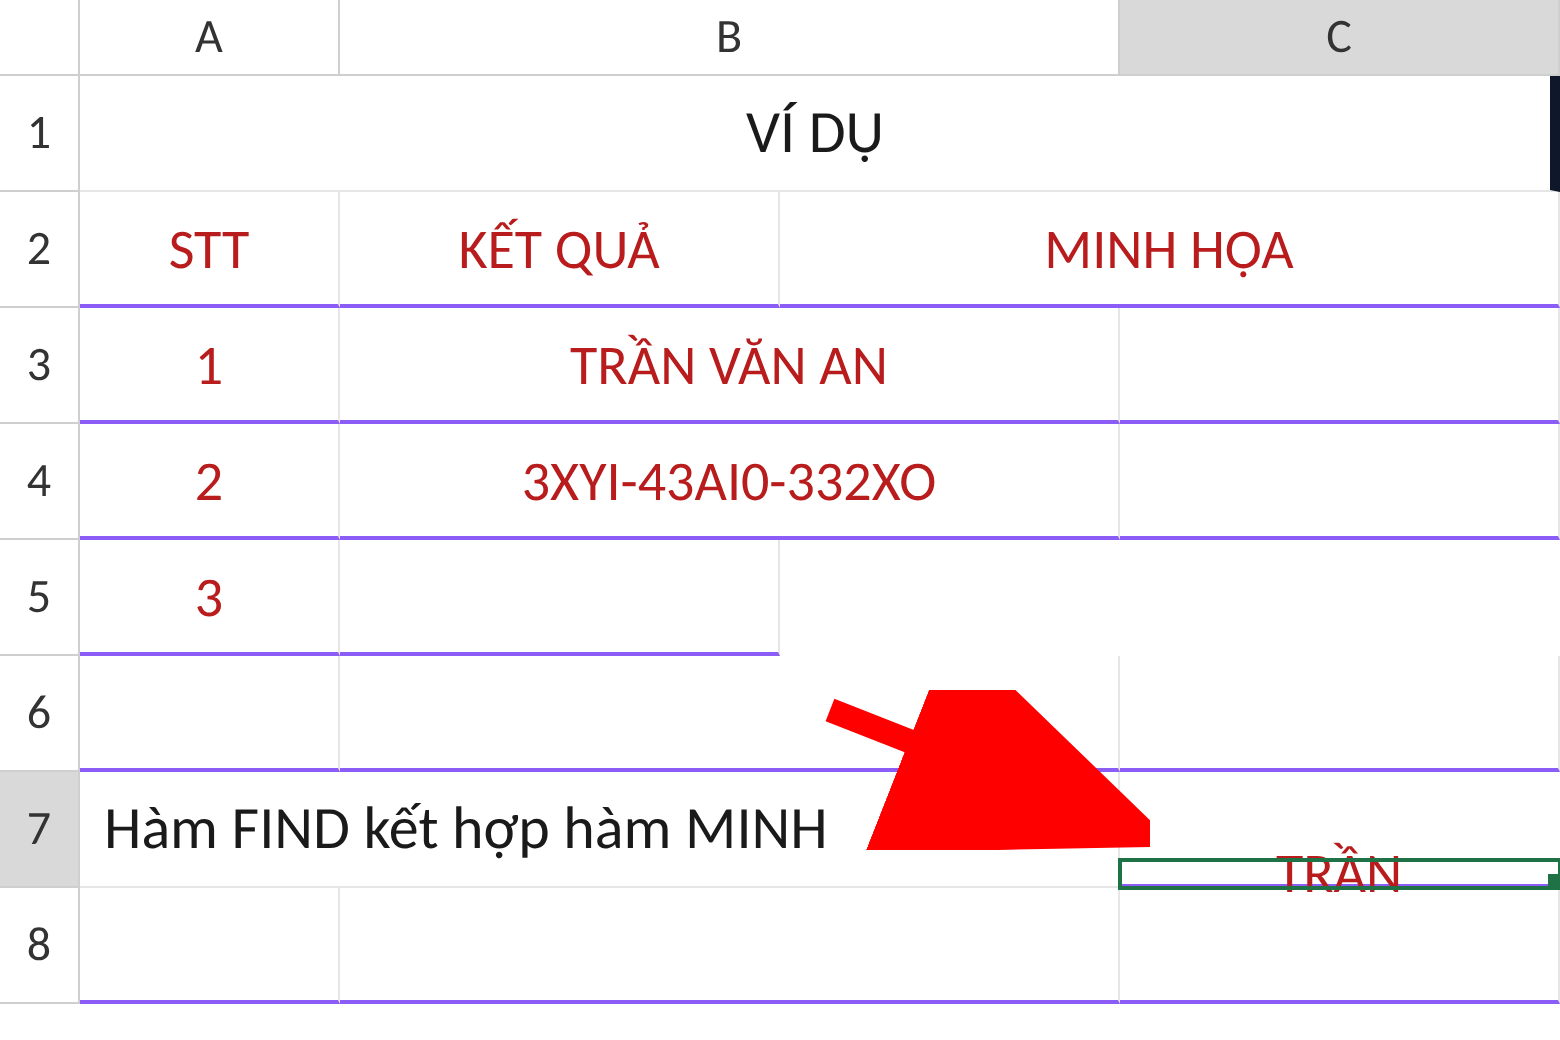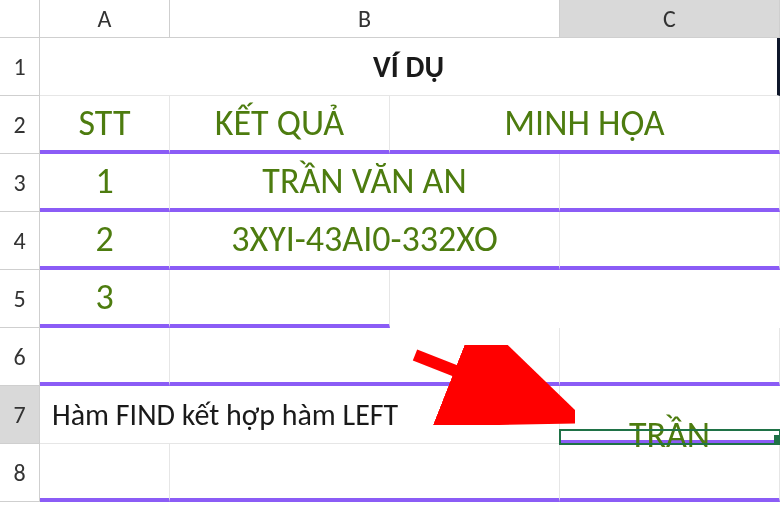--- a/index.html
+++ b/index.html
@@ -60,38 +60,37 @@
     user-select: none;
   }
   .row-head.selected {
     background: #d9d9d9;
   }
   .cell {
     display: flex;
     align-items: center;
     justify-content: center;
     border-right: 1px solid #e6e6e6;
-    border-bottom: 4px solid #8b5cf6;
-    font-size: 36px;
-    color: #4d7c0f;
+    border-bottom: 2px solid #8b5cf6;
+    font-size: 28px;
+    color: #b91c1c;
     padding: 0 6px;
     white-space: nowrap;
     overflow: visible;
   }
   
   .merged-row1 {
     width: 740px;
     display: flex;
     align-items: center;
     justify-content: center;
-    border-right: 3px solid #0f172a;
+    border-right: 5px solid #0f172a;
     border-bottom: 1px solid #e6e6e6;
     font-size: 30px;
     color: #1a1a1a;
-    font-weight: bold;
   }
   
   .merged-row7-ab {
     width: 520px;
     display: flex;
     align-items: center;
     justify-content: flex-start;
     border-right: 1px solid #e6e6e6;
     border-bottom: 1px solid #e6e6e6;
     font-size: 30px;
@@ -172,21 +171,21 @@
 
   <div class="row">
     <div class="row-head">6</div>
     <div class="cell cell-A"></div>
     <div class="cell cell-B"></div>
     <div class="cell cell-C"></div>
   </div>
 
   <div class="row">
     <div class="row-head selected">7</div>
-    <div class="merged-row7-ab">Hàm FIND kết hợp hàm LEFT</div>
+    <div class="merged-row7-ab">Hàm FIND kết hợp hàm MINH</div>
     <div class="cell cell-C active-cell">TRẦN</div>
   </div>
 
   <div class="row">
     <div class="row-head">8</div>
     <div class="cell cell-A"></div>
     <div class="cell cell-B"></div>
     <div class="cell cell-C"></div>
   </div>
 

